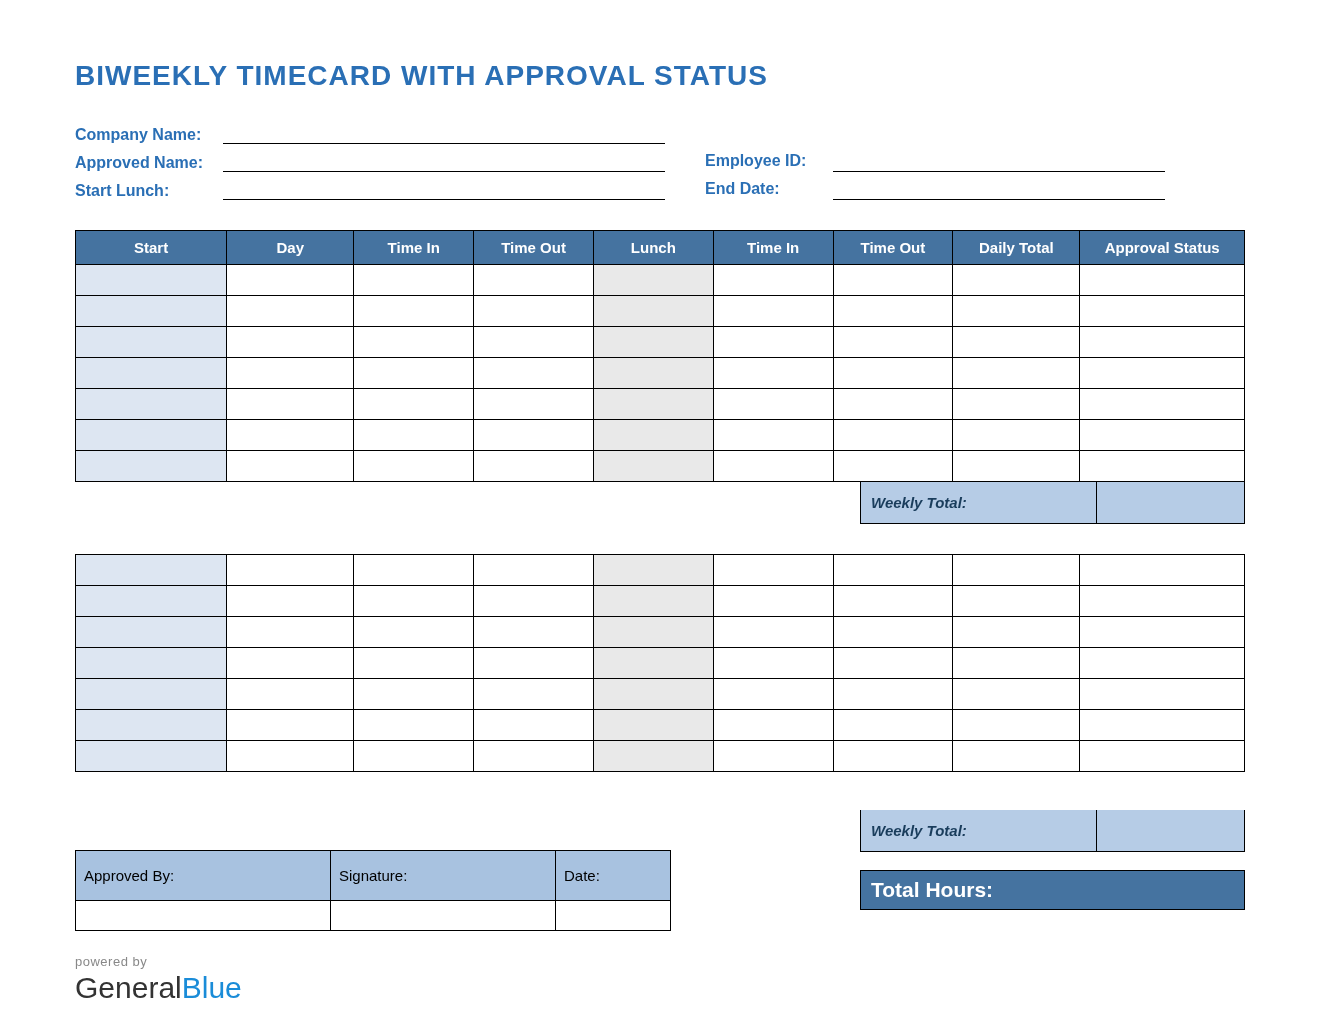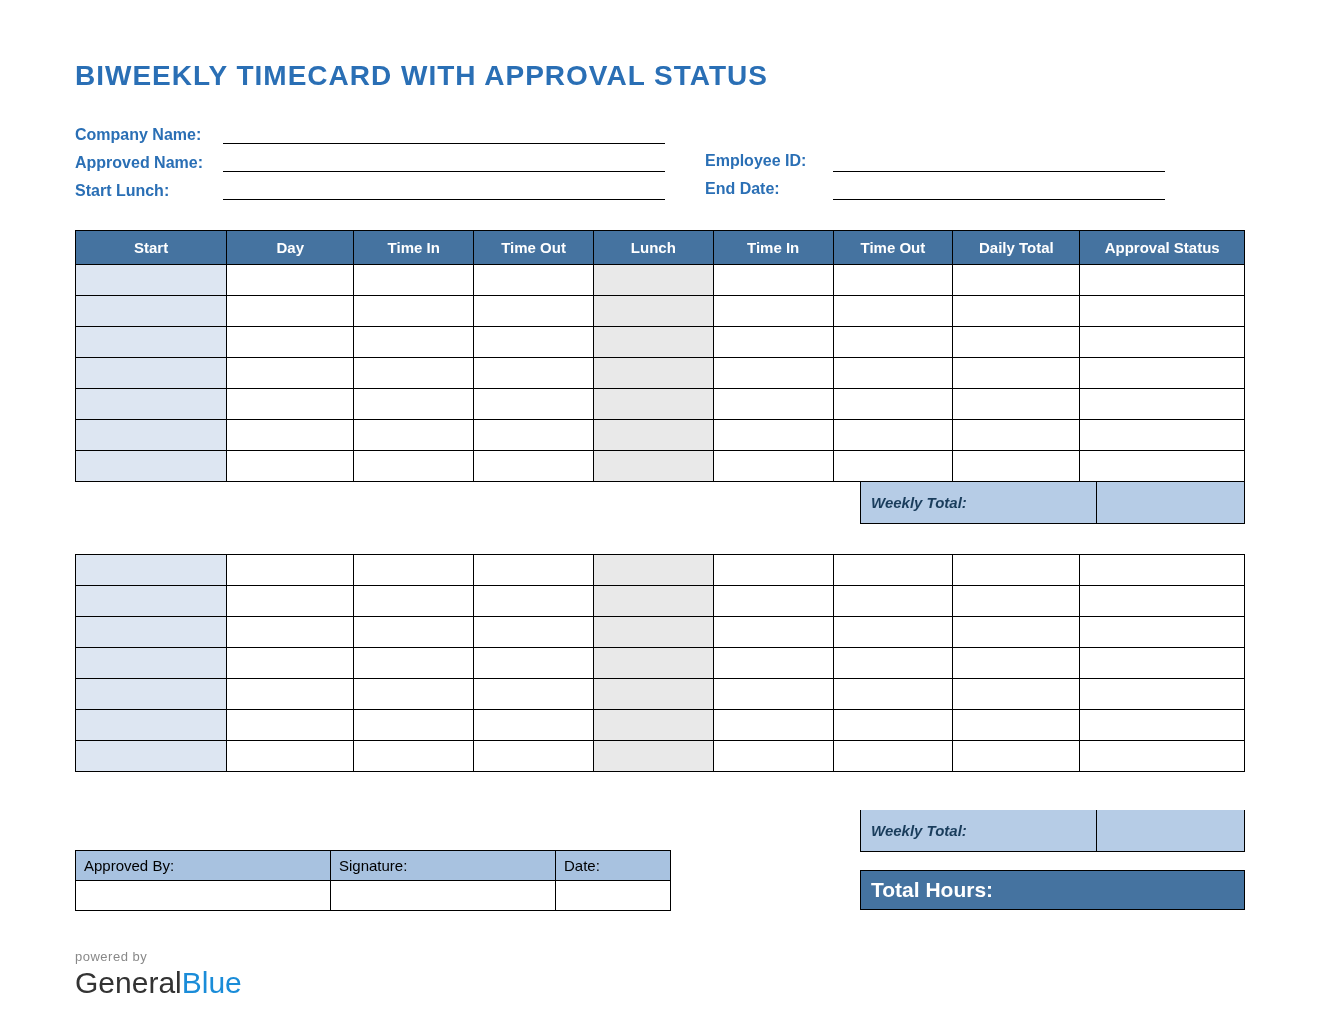--- a/index.html
+++ b/index.html
@@ -113,21 +113,21 @@
     .approval-table {
       border-collapse: collapse;
       table-layout: fixed;
     }
     .approval-table th {
       background: #a8c2e0;
       border: 1px solid #000;
       text-align: left;
       font-weight: normal;
       font-size: 15px;
-      padding: 6px 8px;
+      padding: 16px 8px;
       color: #000;
     }
     .approval-table td {
       border: 1px solid #000;
       height: 30px;
     }
     .weekly-total-2 {
       display: flex;
       border: 1px solid #000;
       margin-bottom: 18px;
@@ -143,21 +143,21 @@
       padding: 7px 10px;
       font-size: 21px;
       border-right: none;
       width: 237px;
     }
     .total-hours-val {
       width: 148px;
     }
 
     .footer {
-      margin-top: 38px;
+      margin-top: 23px;
     }
     .powered-by {
       color: #888;
       font-size: 13px;
       margin-bottom: 2px;
       letter-spacing: 0.5px;
     }
     .brand {
       font-size: 30px;
       color: #333;

